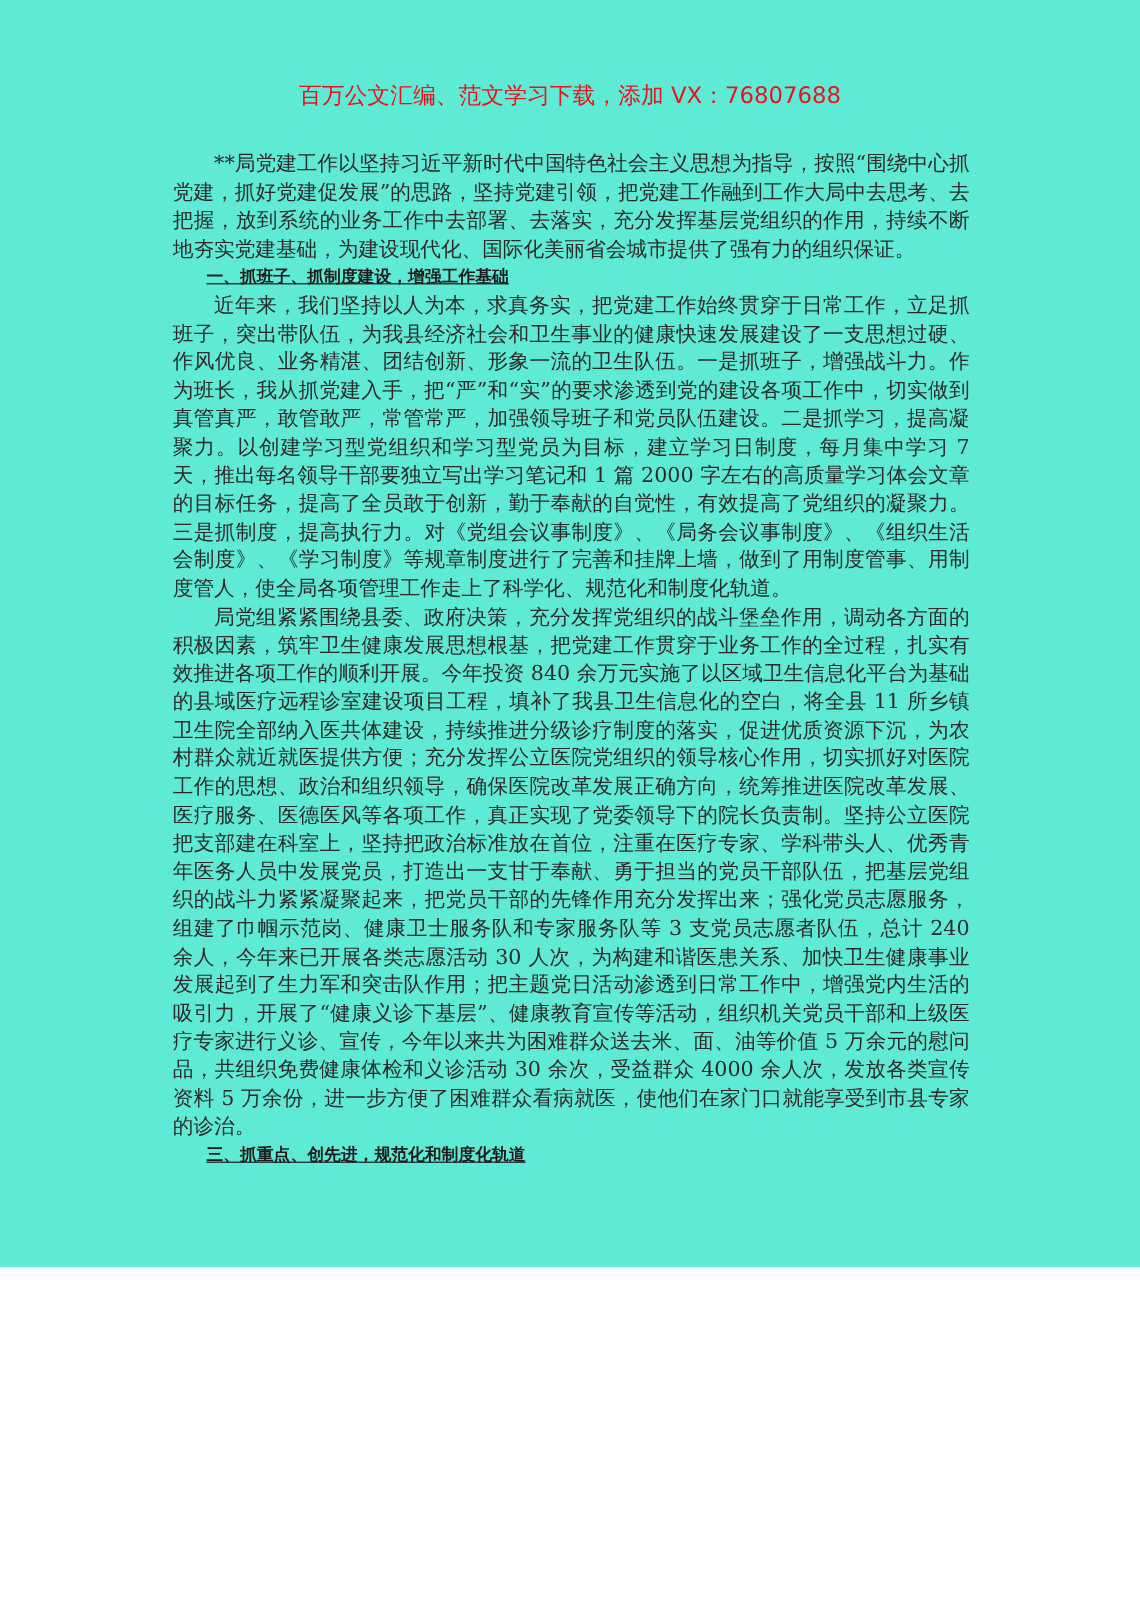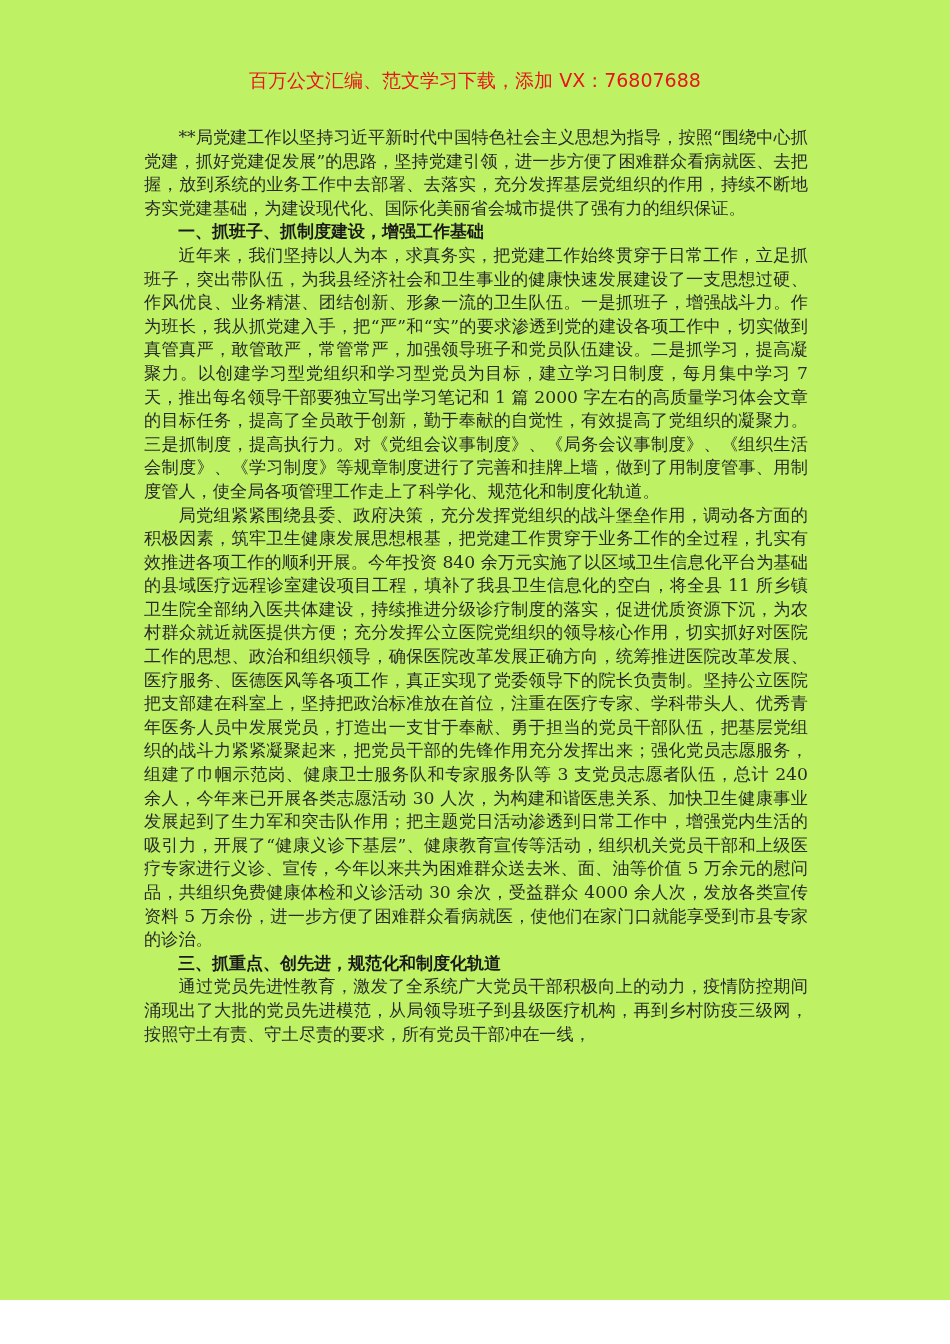--- a/index.html
+++ b/index.html
@@ -1,45 +1,45 @@
 <!DOCTYPE html>
 <html><head>
 <meta charset="utf-8">
 <style>
   html, body { margin: 0; padding: 0; background: #ffffff; }
   body { width: 950px; height: 1344px; position: relative; overflow: hidden; }
-  .page { position: absolute; left: 0; top: 0; width: 950px; height: 1300px; background: #bef264; }
+  .page { position: absolute; left: 0; top: 0; width: 950px; height: 1056px; background: #5eead4; }
   .header {
     position: absolute; left: 0; top: 66px; width: 950px; text-align: center;
     font-family: "DejaVu Sans", "Liberation Sans", sans-serif;
     font-size: 19px; color: #e8141b; letter-spacing: 0px; line-height: 28px;
   }
   .body {
     position: absolute; left: 144px; top: 126px; width: 664px;
     font-family: "DejaVu Serif", "Liberation Serif", serif;
     font-size: 17.2px; line-height: 23.6px; color: #2a2a2a;
     text-align: justify; text-justify: inter-character;
   }
   .body p { margin: 0; text-indent: 2em; }
   .body h2 {
-    margin: 0; text-indent: 2em; font-size: 17px; line-height: 23.6px;
+    margin: 0; text-indent: 2em; font-size: 14px; line-height: 23.6px;
     font-weight: bold; color: #1a1a1a;
     font-family: "DejaVu Sans", "Liberation Sans", sans-serif;
+    text-decoration: underline;
   }
 </style>
 </head>
 <body>
 
 <div class="page">
   <div class="header">百万公文汇编、范文学习下载，添加 VX：76807688</div>
 
   <div class="body">
-    <p>**局党建工作以坚持习近平新时代中国特色社会主义思想为指导，按照“围绕中心抓党建，抓好党建促发展”的思路，坚持党建引领，进一步方便了困难群众看病就医、去把握，放到系统的业务工作中去部署、去落实，充分发挥基层党组织的作用，持续不断地夯实党建基础，为建设现代化、国际化美丽省会城市提供了强有力的组织保证。</p>
+    <p>**局党建工作以坚持习近平新时代中国特色社会主义思想为指导，按照“围绕中心抓党建，抓好党建促发展”的思路，坚持党建引领，把党建工作融到工作大局中去思考、去把握，放到系统的业务工作中去部署、去落实，充分发挥基层党组织的作用，持续不断地夯实党建基础，为建设现代化、国际化美丽省会城市提供了强有力的组织保证。</p>
 
     <h2>一、抓班子、抓制度建设，增强工作基础</h2>
     <p>近年来，我们坚持以人为本，求真务实，把党建工作始终贯穿于日常工作，立足抓班子，突出带队伍，为我县经济社会和卫生事业的健康快速发展建设了一支思想过硬、作风优良、业务精湛、团结创新、形象一流的卫生队伍。一是抓班子，增强战斗力。作为班长，我从抓党建入手，把“严”和“实”的要求渗透到党的建设各项工作中，切实做到真管真严，敢管敢严，常管常严，加强领导班子和党员队伍建设。二是抓学习，提高凝聚力。以创建学习型党组织和学习型党员为目标，建立学习日制度，每月集中学习 7 天，推出每名领导干部要独立写出学习笔记和 1 篇 2000 字左右的高质量学习体会文章的目标任务，提高了全员敢于创新，勤于奉献的自觉性，有效提高了党组织的凝聚力。三是抓制度，提高执行力。对《党组会议事制度》、《局务会议事制度》、《组织生活会制度》、《学习制度》等规章制度进行了完善和挂牌上墙，做到了用制度管事、用制度管人，使全局各项管理工作走上了科学化、规范化和制度化轨道。</p>
 
     <p>局党组紧紧围绕县委、政府决策，充分发挥党组织的战斗堡垒作用，调动各方面的积极因素，筑牢卫生健康发展思想根基，把党建工作贯穿于业务工作的全过程，扎实有效推进各项工作的顺利开展。今年投资 840 余万元实施了以区域卫生信息化平台为基础的县域医疗远程诊室建设项目工程，填补了我县卫生信息化的空白，将全县 11 所乡镇卫生院全部纳入医共体建设，持续推进分级诊疗制度的落实，促进优质资源下沉，为农村群众就近就医提供方便；充分发挥公立医院党组织的领导核心作用，切实抓好对医院工作的思想、政治和组织领导，确保医院改革发展正确方向，统筹推进医院改革发展、医疗服务、医德医风等各项工作，真正实现了党委领导下的院长负责制。坚持公立医院把支部建在科室上，坚持把政治标准放在首位，注重在医疗专家、学科带头人、优秀青年医务人员中发展党员，打造出一支甘于奉献、勇于担当的党员干部队伍，把基层党组织的战斗力紧紧凝聚起来，把党员干部的先锋作用充分发挥出来；强化党员志愿服务，组建了巾帼示范岗、健康卫士服务队和专家服务队等 3 支党员志愿者队伍，总计 240 余人，今年来已开展各类志愿活动 30 人次，为构建和谐医患关系、加快卫生健康事业发展起到了生力军和突击队作用；把主题党日活动渗透到日常工作中，增强党内生活的吸引力，开展了“健康义诊下基层”、健康教育宣传等活动，组织机关党员干部和上级医疗专家进行义诊、宣传，今年以来共为困难群众送去米、面、油等价值 5 万余元的慰问品，共组织免费健康体检和义诊活动 30 余次，受益群众 4000 余人次，发放各类宣传资料 5 万余份，进一步方便了困难群众看病就医，使他们在家门口就能享受到市县专家的诊治。</p>
 
     <h2>三、抓重点、创先进，规范化和制度化轨道</h2>
-    <p>通过党员先进性教育，激发了全系统广大党员干部积极向上的动力，疫情防控期间涌现出了大批的党员先进模范，从局领导班子到县级医疗机构，再到乡村防疫三级网，按照守土有责、守土尽责的要求，所有党员干部冲在一线，</p>
   </div>
 </div>
 
 </body></html>

